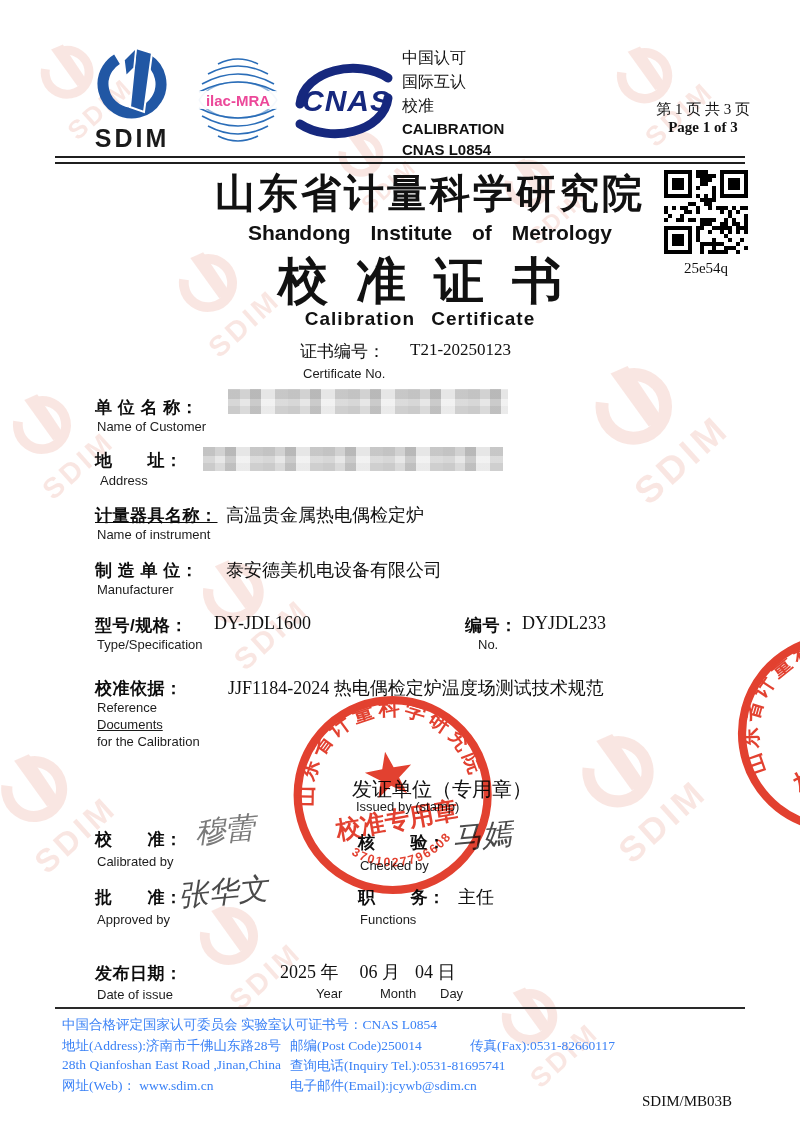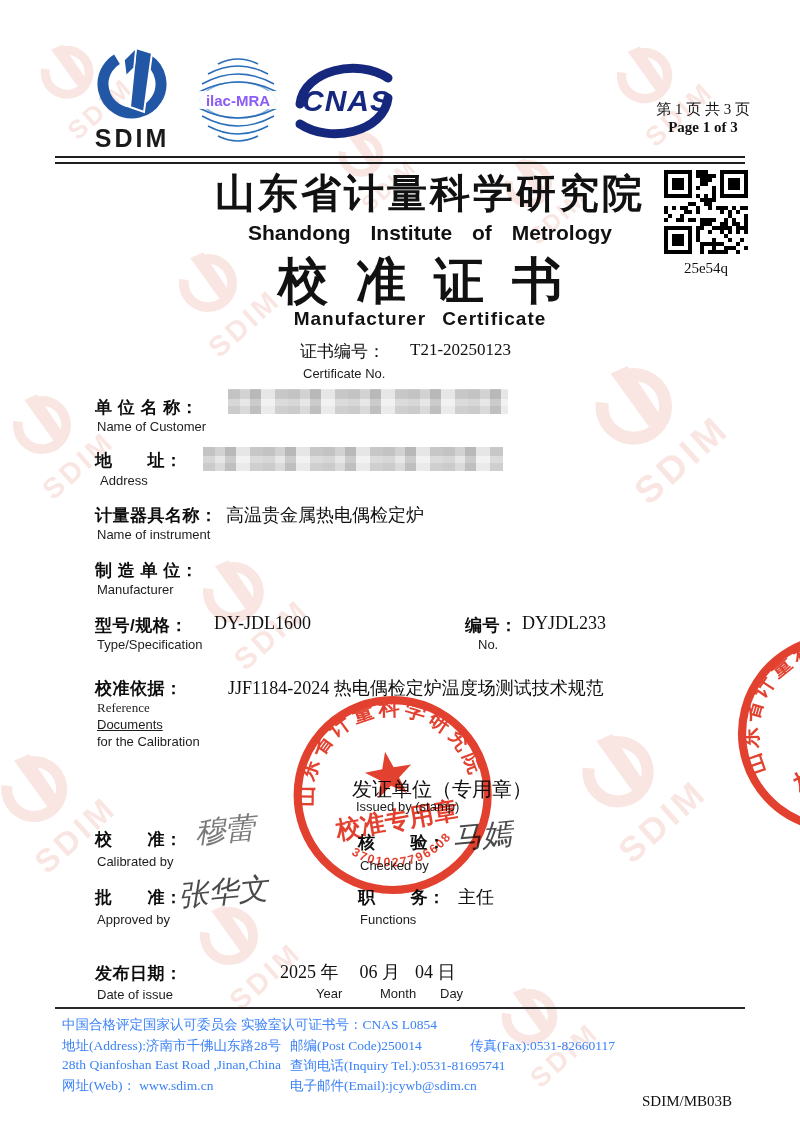--- a/index.html
+++ b/index.html
@@ -5,21 +5,21 @@
   html,body{margin:0;padding:0;background:#888;}
   .page{position:relative;width:800px;height:1132px;background:#ffffff;overflow:hidden;
         margin:0 auto;color:#111;font-family:"Liberation Sans",sans-serif;}
   .abs{position:absolute;}
   
   .wm{position:absolute;color:#dd6a52;opacity:.16;transform:rotate(-42deg);
       text-align:center;pointer-events:none;z-index:0;}
   .wm .wm-text{font:bold 26px "Liberation Sans",sans-serif;letter-spacing:3px;margin-top:-6px;}
   
   .logo-word{font:bold 25px "Liberation Sans",sans-serif;letter-spacing:3px;color:#1a1a1a;text-align:center;}
-  .ilac-word{font:bold 15px "Liberation Sans",sans-serif;color:#8b5cf6;}
+  .ilac-word{font:bold 15px "Liberation Sans",sans-serif;color:#ec4899;}
   .cnas-word{font:bold italic 30px "Liberation Sans",sans-serif;font-style:italic;color:#16287e;letter-spacing:1px;}
   .accred-cn{font:16px "Liberation Serif",serif;line-height:24px;}
   .accred-en{font:bold 15px "Liberation Sans",sans-serif;line-height:21px;}
   .pageno-cn{font:15px "Liberation Serif",serif;}
   .pageno-en{font:bold 15px "Liberation Serif",serif;}
   .rule-top{position:absolute;left:55px;width:690px;top:156px;height:4px;
             border-top:2px solid #1f1f1f;border-bottom:2px solid #1f1f1f;}
   .rule-bottom{position:absolute;left:55px;width:690px;top:1007px;border-top:2px solid #2a2a2a;}
   
   .inst-cn{font:bold 40px "Liberation Serif",serif;letter-spacing:3px;text-align:center;}
@@ -130,32 +130,39 @@
   </div>
 
   <div class="abs" style="left:292px;top:58px;width:104px;height:86px;">
     <svg class="abs" style="left:0;top:0;" width="104" height="86" viewBox="0 0 104 86">
       <path d="M8,46 C12,12 66,0 96,20" fill="none" stroke="#16287e" stroke-width="9" stroke-linecap="round"></path>
       <path d="M96,40 C92,74 38,86 8,66" fill="none" stroke="#16287e" stroke-width="9" stroke-linecap="round"></path>
     </svg>
     <div class="abs cnas-word" style="left:10px;top:26px;">CNAS</div>
   </div>
 
+  <div class="abs" style="left:402px;top:46px;">
+    <div class="accred-cn">中国认可</div>
+    <div class="accred-cn">国际互认</div>
+    <div class="accred-cn">校准</div>
+    <div class="accred-en">CALIBRATION</div>
+    <div class="accred-en">CNAS L0854</div>
+  </div>
 
   <div class="abs" style="left:638px;top:100px;width:130px;text-align:center;">
     <div class="pageno-cn">第 1 页 共 3 页</div>
     <div class="pageno-en">Page 1 of 3</div>
   </div>
 
   <div class="rule-top"></div>
 
   <div class="abs inst-cn" style="left:130px;top:166px;width:600px;">山东省计量科学研究院</div>
   <div class="abs inst-en" style="left:130px;top:221px;width:600px;">Shandong Institute of Metrology</div>
   <div class="abs cert-cn" style="left:110px;top:248px;width:620px;">校准证书</div>
-  <div class="abs cert-en" style="left:110px;top:308px;width:620px;">Manufacturer Certificate</div>
+  <div class="abs cert-en" style="left:110px;top:308px;width:620px;">Calibration Certificate</div>
 
   <div class="abs" style="left:662px;top:168px;width:88px;">
     <div id="qr-box"><svg width="88" height="88" viewBox="-2 -2 88 88">
           <rect x="-2" y="-2" width="88" height="88" fill="#fff"></rect>
           <rect x="32" y="0" width="4" height="4" fill="#000"></rect>
           <rect x="36" y="0" width="4" height="4" fill="#000"></rect>
           <rect x="40" y="0" width="4" height="4" fill="#000"></rect>
           <rect x="32" y="4" width="4" height="4" fill="#000"></rect>
           <rect x="36" y="4" width="4" height="4" fill="#000"></rect>
           <rect x="40" y="4" width="4" height="4" fill="#000"></rect>
@@ -283,37 +290,38 @@
   <div class="abs sub" style="left:303px;top:366px;">Certificate No.</div>
 
   <div class="abs lab" style="left:95px;top:396px;">单 位 名 称：</div>
   <div class="abs sub" style="left:97px;top:419px;">Name of Customer</div>
   <div class="redact" style="left:228px;top:389px;width:280px;height:25px;"></div>
 
   <div class="abs lab" style="left:95px;top:449px;">地　　址：</div>
   <div class="abs sub" style="left:100px;top:473px;">Address</div>
   <div class="redact" style="left:203px;top:447px;width:300px;height:24px;"></div>
 
-  <div class="abs lab" style="left:95px;top:504px;">计量器具名称：</div>
+  <div class="abs lab" style="left:95px;top:504px;text-decoration:underline;">计量器具名称：</div>
   <div class="abs val" style="left:226px;top:503px;">高温贵金属热电偶检定炉</div>
   <div class="abs sub" style="left:97px;top:527px;">Name of instrument</div>
 
   <div class="abs lab" style="left:95px;top:559px;">制 造 单 位：</div>
+  <div class="abs val" style="left:226px;top:558px;">泰安德美机电设备有限公司</div>
   <div class="abs sub" style="left:97px;top:582px;">Manufacturer</div>
 
   <div class="abs lab" style="left:95px;top:614px;">型号/规格：</div>
   <div class="abs val" style="left:214px;top:613px;text-align:right;">DY-JDL1600</div>
   <div class="abs sub" style="left:97px;top:637px;">Type/Specification</div>
   <div class="abs lab" style="left:465px;top:614px;">编号：</div>
   <div class="abs val" style="left:522px;top:613px;">DYJDL233</div>
   <div class="abs sub" style="left:478px;top:637px;">No.</div>
 
   <div class="abs lab" style="left:95px;top:677px;">校准依据：</div>
   <div class="abs val" style="left:228px;top:676px;">JJF1184-2024 热电偶检定炉温度场测试技术规范</div>
-  <div class="abs sub" style="left:97px;top:700px;font-family:Liberation Serif, serif;">Reference</div>
+  <div class="abs sub" style="left:97px;top:700px;">Reference</div>
   <div class="abs sub" style="left:97px;top:717px;text-decoration:underline;">Documents</div>
   <div class="abs sub" style="left:97px;top:734px;">for the Calibration</div>
 
   <div class="abs serifsm" style="left:352px;top:776px;font-size:20px;">发证单位（专用章）</div>
   <div class="abs sub" style="left:356px;top:799px;">Issued by (stamp)</div>
 
   <div class="abs lab" style="left:95px;top:828px;">校　　准：</div>
   <div class="abs sig sig-light" style="left:195px;top:810px;">穆蕾</div>
   <div class="abs sub" style="left:97px;top:854px;">Calibrated by</div>
 

